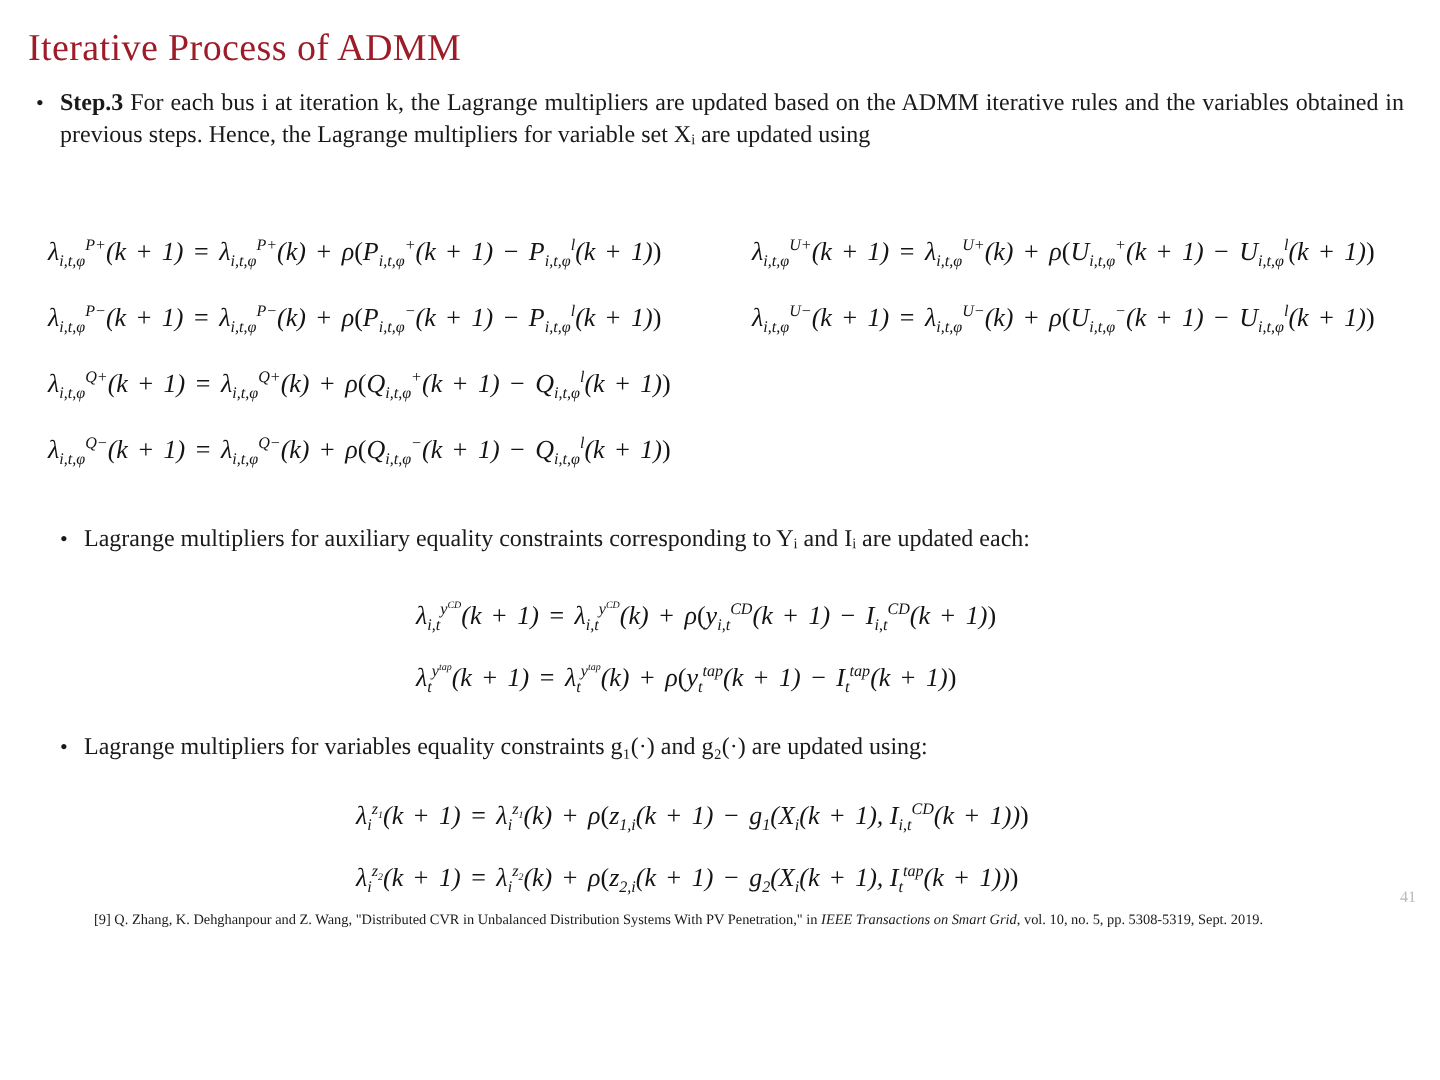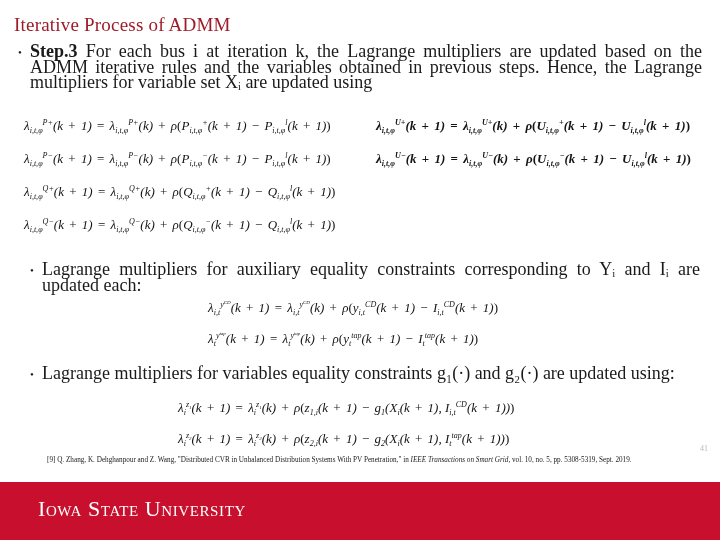--- a/index.html
+++ b/index.html
@@ -45,21 +45,21 @@
     width: 12px;
     flex: 0 0 12px;
     font-size: 11px;
     line-height: 15px;
     color: #1a1a1a;
     text-align: left;
     padding-top: 1px;
   }
   .bullet-text {
     font-family: "Liberation Serif", serif;
-    font-size: 18px;
+    font-size: 12px;
     line-height: 15.6px;
     color: #1a1a1a;
     text-align: justify;
     text-justify: inter-word;
   }
 
   #bullet-step3 {
     left: 18px;
     top: 44px;
     width: 690px;
@@ -113,21 +113,20 @@
   }
   .eq-left {
     position: absolute;
     left: 0;
     top: 0;
   }
   .eq-right {
     position: absolute;
     left: 352px;
     top: 0;
-    font-weight: bold;
   }
 
   
   .eq-block2 {
     position: absolute;
     left: 208px;
     top: 300px;
     font-size: 13px;
   }
   .eq-block2 .eq-row { height: 31px; }
@@ -244,17 +243,14 @@
     </div>
     <div class="eq-row">
       <span class="math">λ<span class="dn">i</span><span class="up">z<span class="dn">2</span></span>(k <span class="op">+</span> 1) <span class="op">=</span> λ<span class="dn">i</span><span class="up">z<span class="dn">2</span></span>(k) <span class="op">+</span> ρ<span class="rm">(</span>z<span class="dn">2,i</span>(k <span class="op">+</span> 1) <span class="op">−</span> g<span class="dn">2</span>(X<span class="dn">i</span>(k <span class="op">+</span> 1), I<span class="dn">t</span><span class="up">tap</span>(k <span class="op">+</span> 1))<span class="rm">)</span></span>
     </div>
   </div>
 
   <div class="citation"><span>[9] Q. Zhang, K. Dehghanpour and Z. Wang, "Distributed CVR in Unbalanced Distribution Systems With PV Penetration," in </span><i>IEEE Transactions on Smart Grid</i><span>, vol. 10, no. 5, pp. 5308-5319, Sept. 2019.</span></div>
 
   <div class="page-number">41</div>
 
-  <div class="brand-band">
-    <div class="brand-wordmark">Iowa State University</div>
-  </div>
 
 </div>
 
 </body></html>

